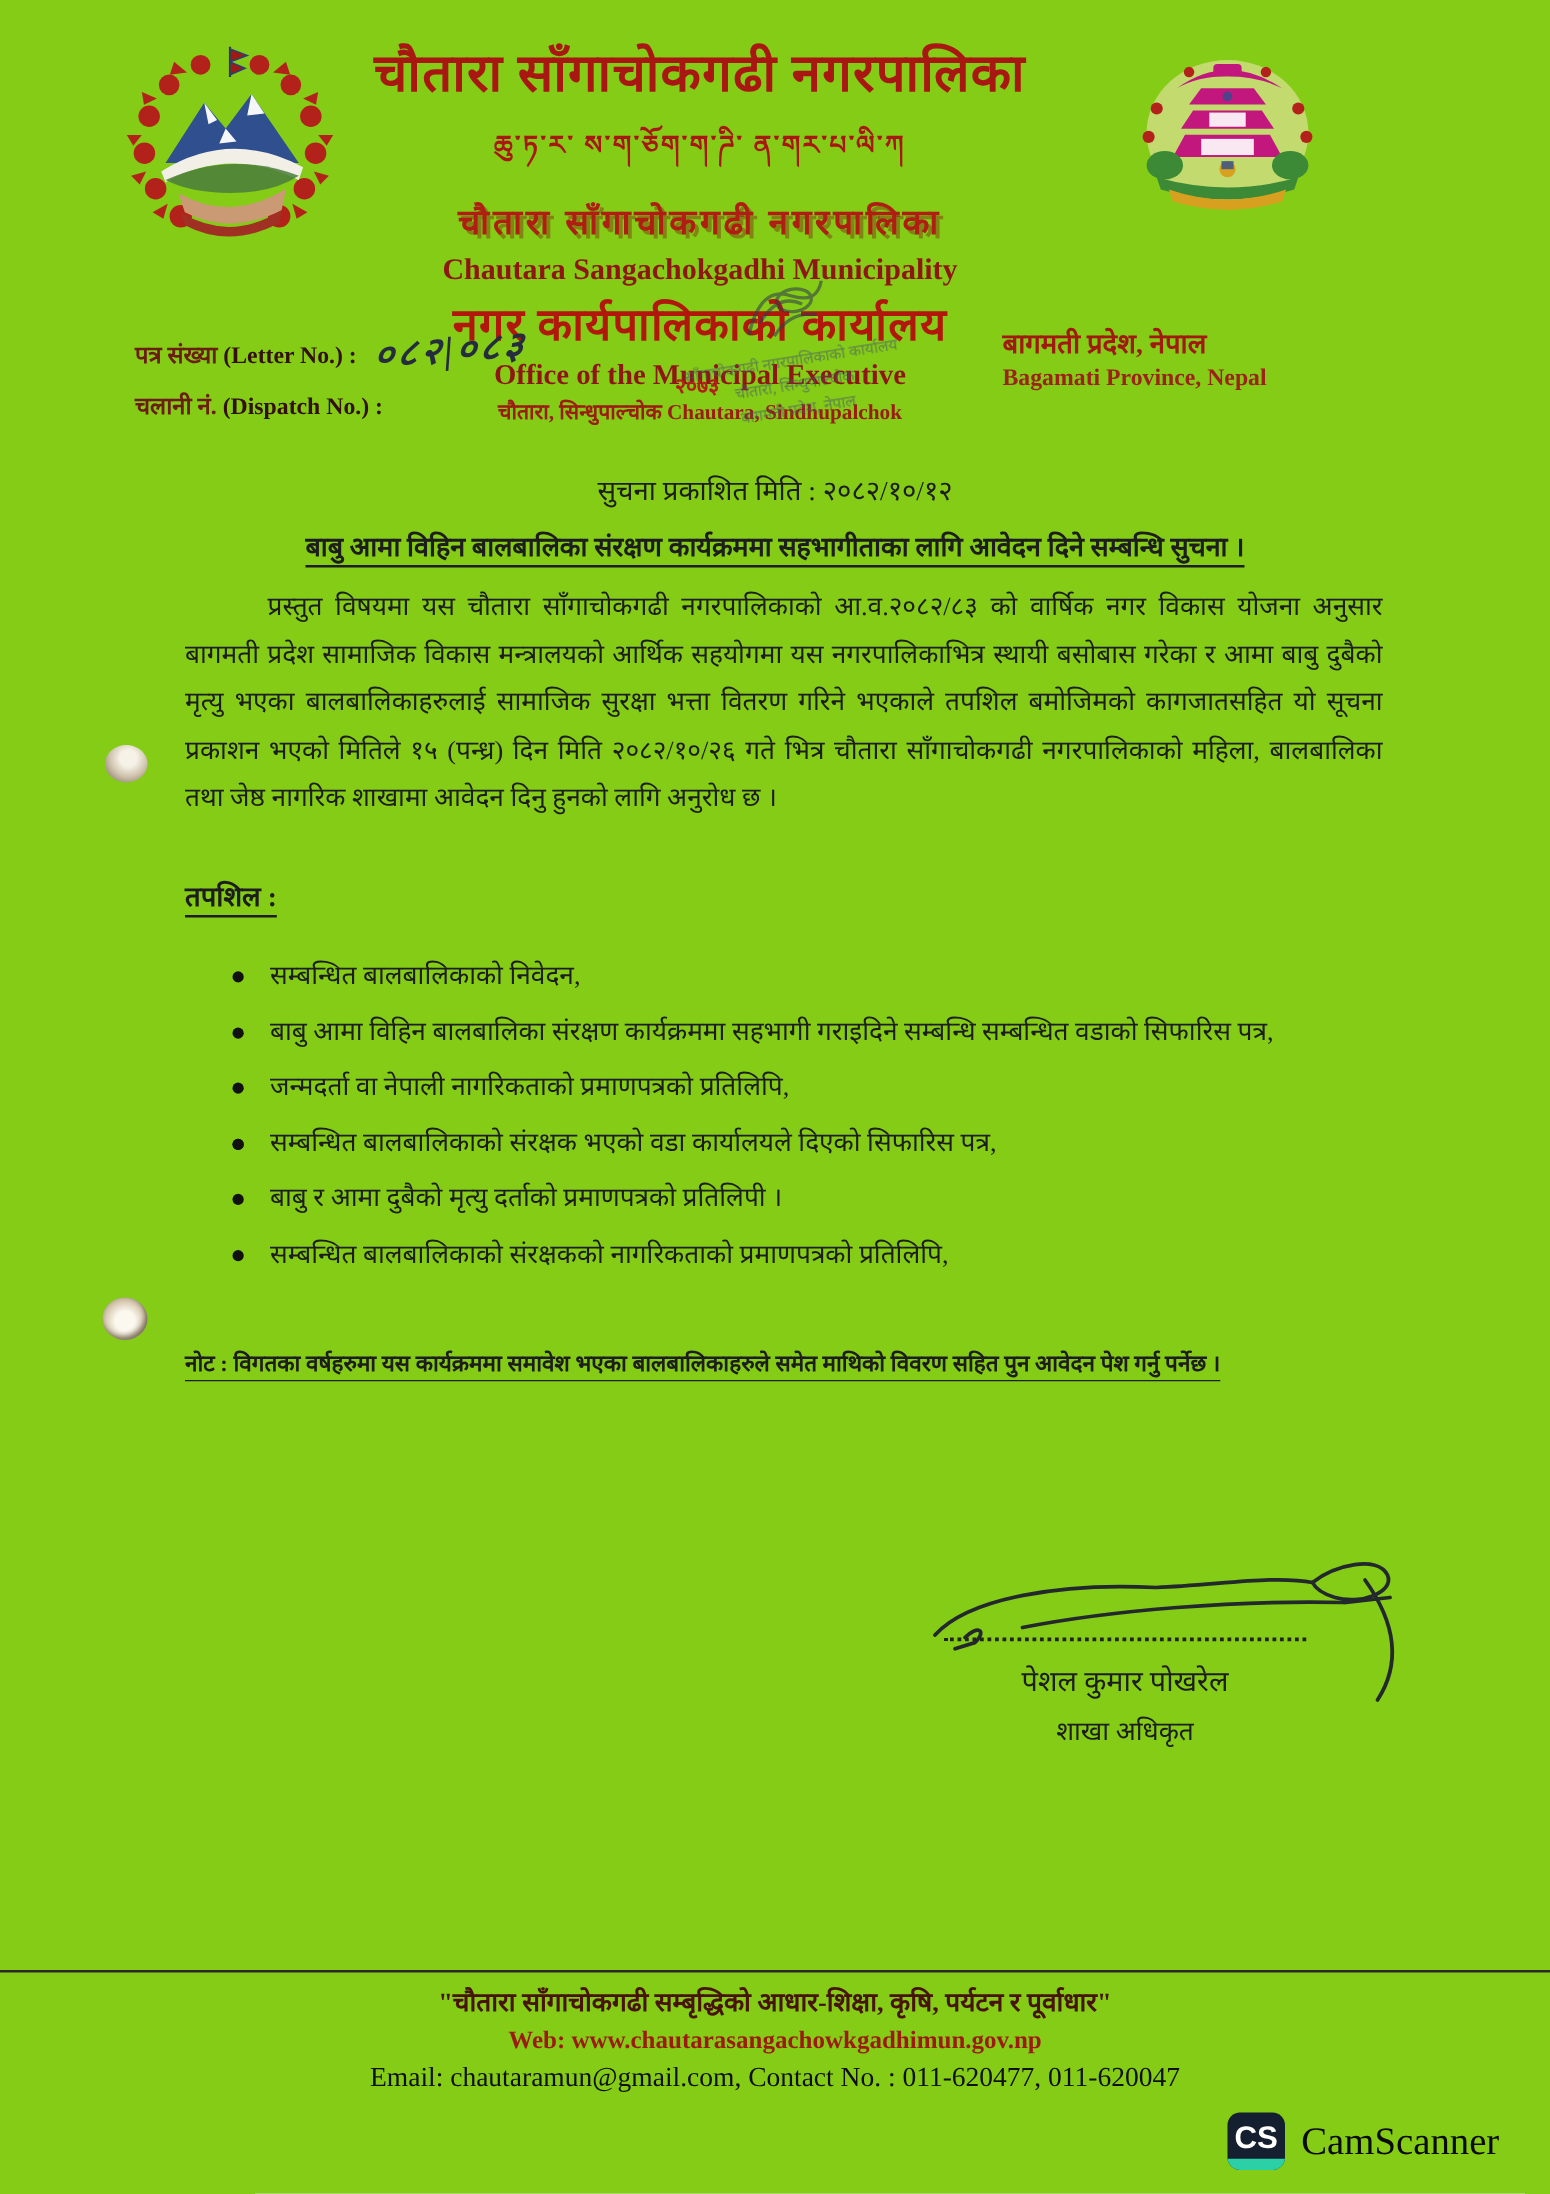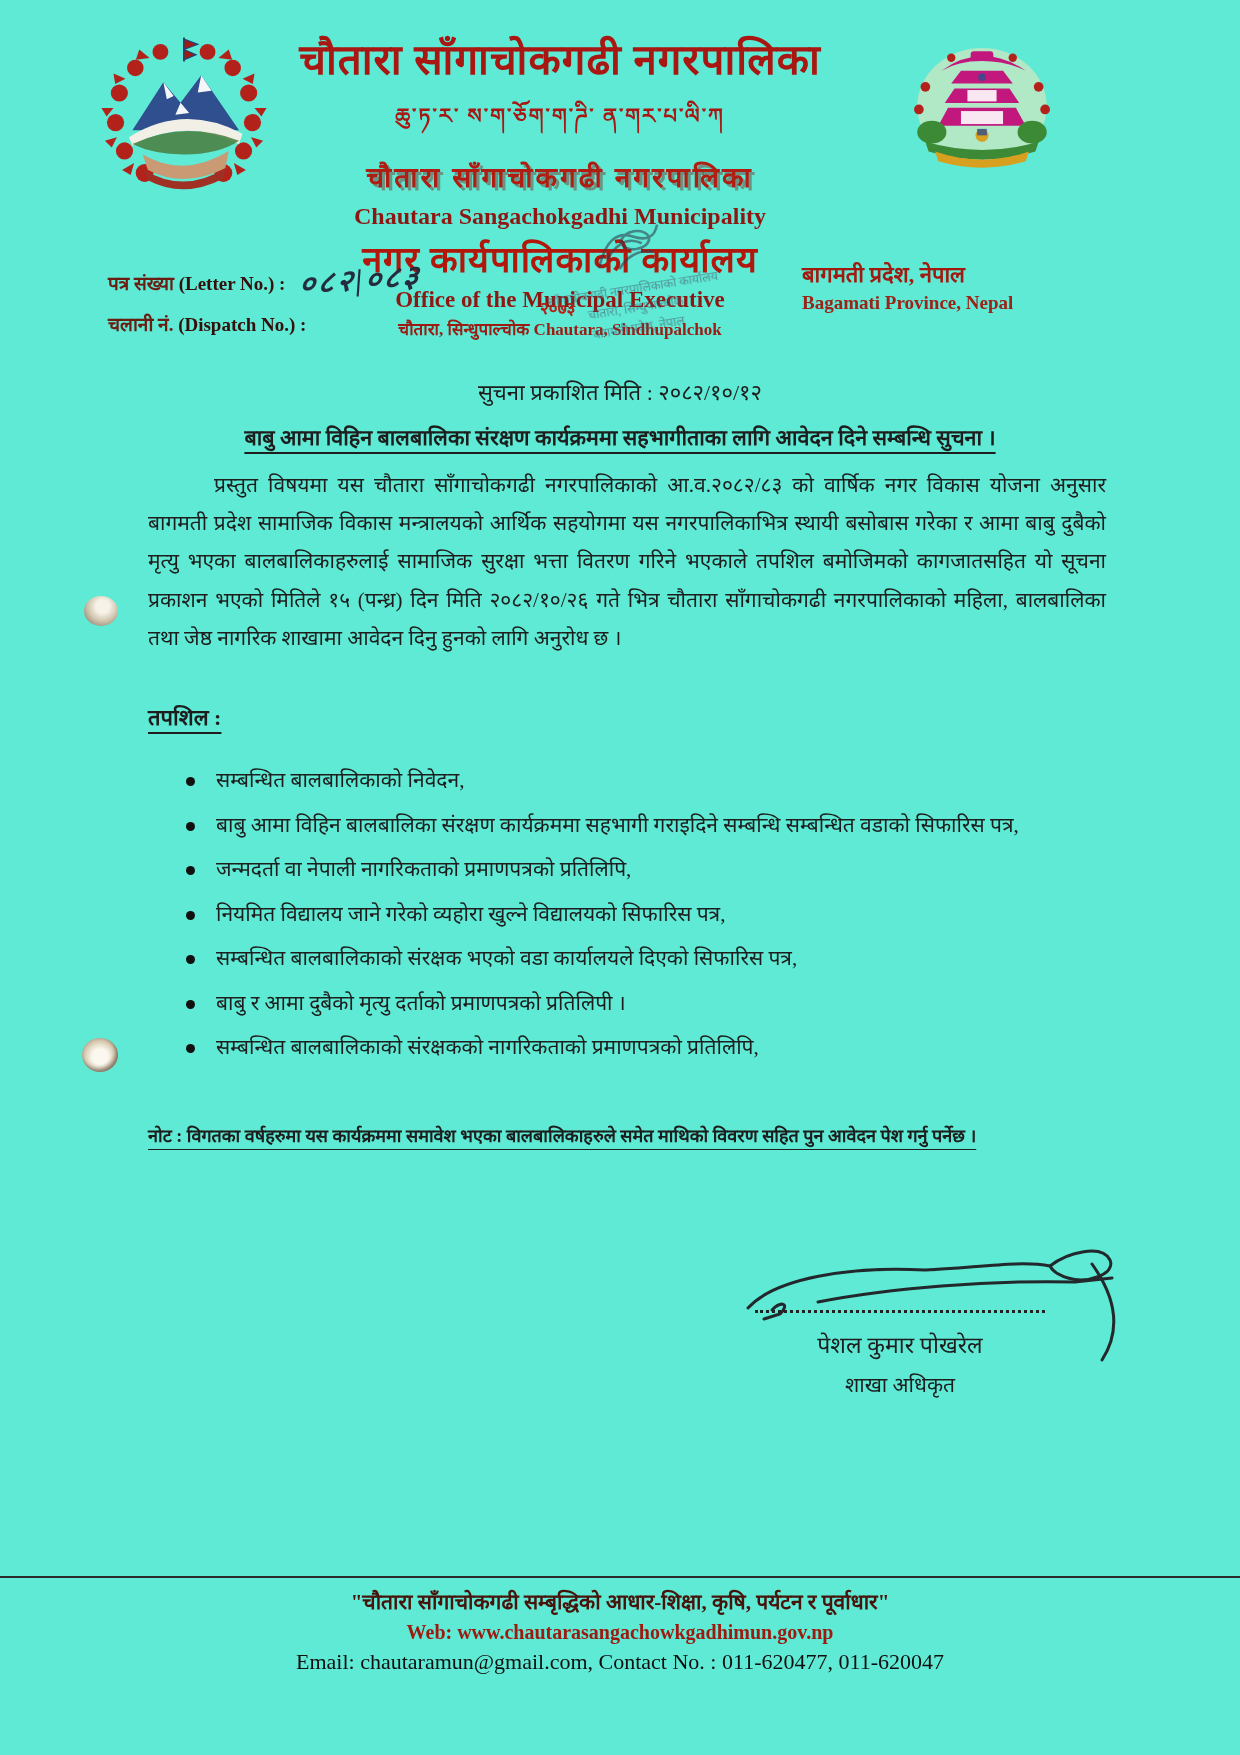--- a/index.html
+++ b/index.html
@@ -1,18 +1,18 @@
 <!DOCTYPE html>
 <html><head>
 <meta charset="utf-8">
 <style>
   html,body{margin:0;padding:0;background:#e8e8e6;}
   .page{
     position:relative;width:1240px;height:1755px;margin:0 auto;
-    background:#5eead4;overflow:hidden;
+    background:#84cc16;overflow:hidden;
     font-family:"Liberation Serif","DejaVu Serif",serif;color:#1d1d1d;
   }
   
   .logo-left{position:absolute;left:98px;top:34px;width:172px;height:172px;}
   .logo-right{position:absolute;left:893px;top:38px;width:178px;height:130px;}
   .head-center{position:absolute;left:270px;top:36px;width:580px;text-align:center;}
   .h-nep-title{font-size:42px;font-weight:bold;color:#a91712;letter-spacing:1px;line-height:1.15;}
   .h-tibetan{font-size:21px;color:#a91712;margin-top:8px;letter-spacing:2px;font-weight:bold;}
   .h-ornate{font-size:28px;font-weight:bold;color:#b01d12;margin-top:6px;letter-spacing:3px;
     text-shadow:3px 3px 0 rgba(125,22,16,0.40);}
@@ -229,21 +229,20 @@
           <span>बाबु आमा विहिन बालबालिका संरक्षण कार्यक्रममा सहभागी गराइदिने सम्बन्धि सम्बन्धित वडाको सिफारिस पत्र,</span>
         </li>
 
         <li>
           <span class="bullet-dot"></span>
           <span>जन्मदर्ता वा नेपाली नागरिकताको प्रमाणपत्रको प्रतिलिपि,</span>
         </li>
 
         <li>
           <span class="bullet-dot"></span>
-          <span>नियमित विद्यालय जाने गरेको व्यहोरा खुल्ने विद्यालयको सिफारिस पत्र,</span>
         </li>
 
         <li>
           <span class="bullet-dot"></span>
           <span>सम्बन्धित बालबालिकाको संरक्षक भएको वडा कार्यालयले दिएको सिफारिस पत्र,</span>
         </li>
 
         <li>
           <span class="bullet-dot"></span>
           <span>बाबु र आमा दुबैको मृत्यु दर्ताको प्रमाणपत्रको प्रतिलिपी ।</span>
@@ -271,14 +270,21 @@
     <div class="sig-name">पेशल कुमार पोखरेल</div>
     <div class="sig-title">शाखा अधिकृत</div>
   </div>
 
   <div class="footer">
     <div class="f-slogan">"चौतारा साँगाचोकगढी सम्बृद्धिको आधार-शिक्षा, कृषि, पर्यटन र पूर्वाधार"</div>
     <div class="f-web">Web: www.chautarasangachowkgadhimun.gov.np</div>
     <div class="f-email">Email: chautaramun@gmail.com, Contact No. : 011-620477, 011-620047</div>
   </div>
 
+  <div class="cswm">
+    <div class="cs-icon">
+      <span>CS</span>
+      <div class="cs-teal"></div>
+    </div>
+    <div class="cs-text">CamScanner</div>
+  </div>
 
 </div>
 
 </body></html>

